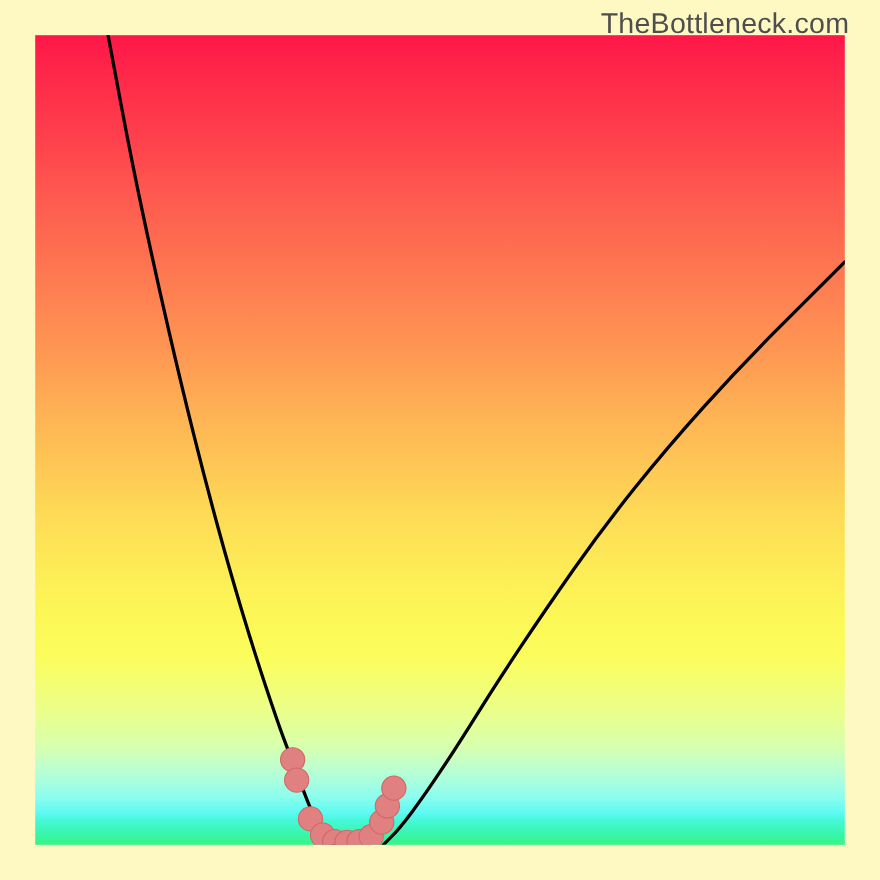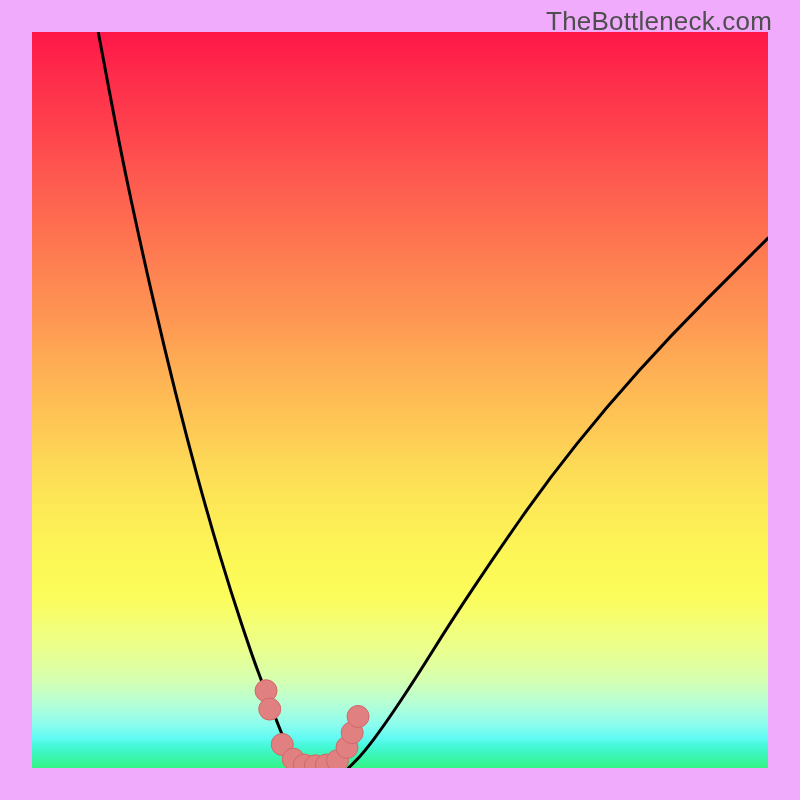--- a/index.html
+++ b/index.html
@@ -10,21 +10,21 @@
     height: 800px;
     overflow: hidden;
     font-family: Arial, Helvetica, sans-serif;
   }
   .frame {
     position: absolute;
     top: 0;
     left: 0;
     width: 800px;
     height: 800px;
-    background: #f0abfc;
+    background: #fef9c3;
   }
   .plot-area {
     position: absolute;
     top: 32px;
     left: 32px;
     width: 736px;
     height: 736px;
     
     background: linear-gradient(to bottom,
       #fe1748 0%,

